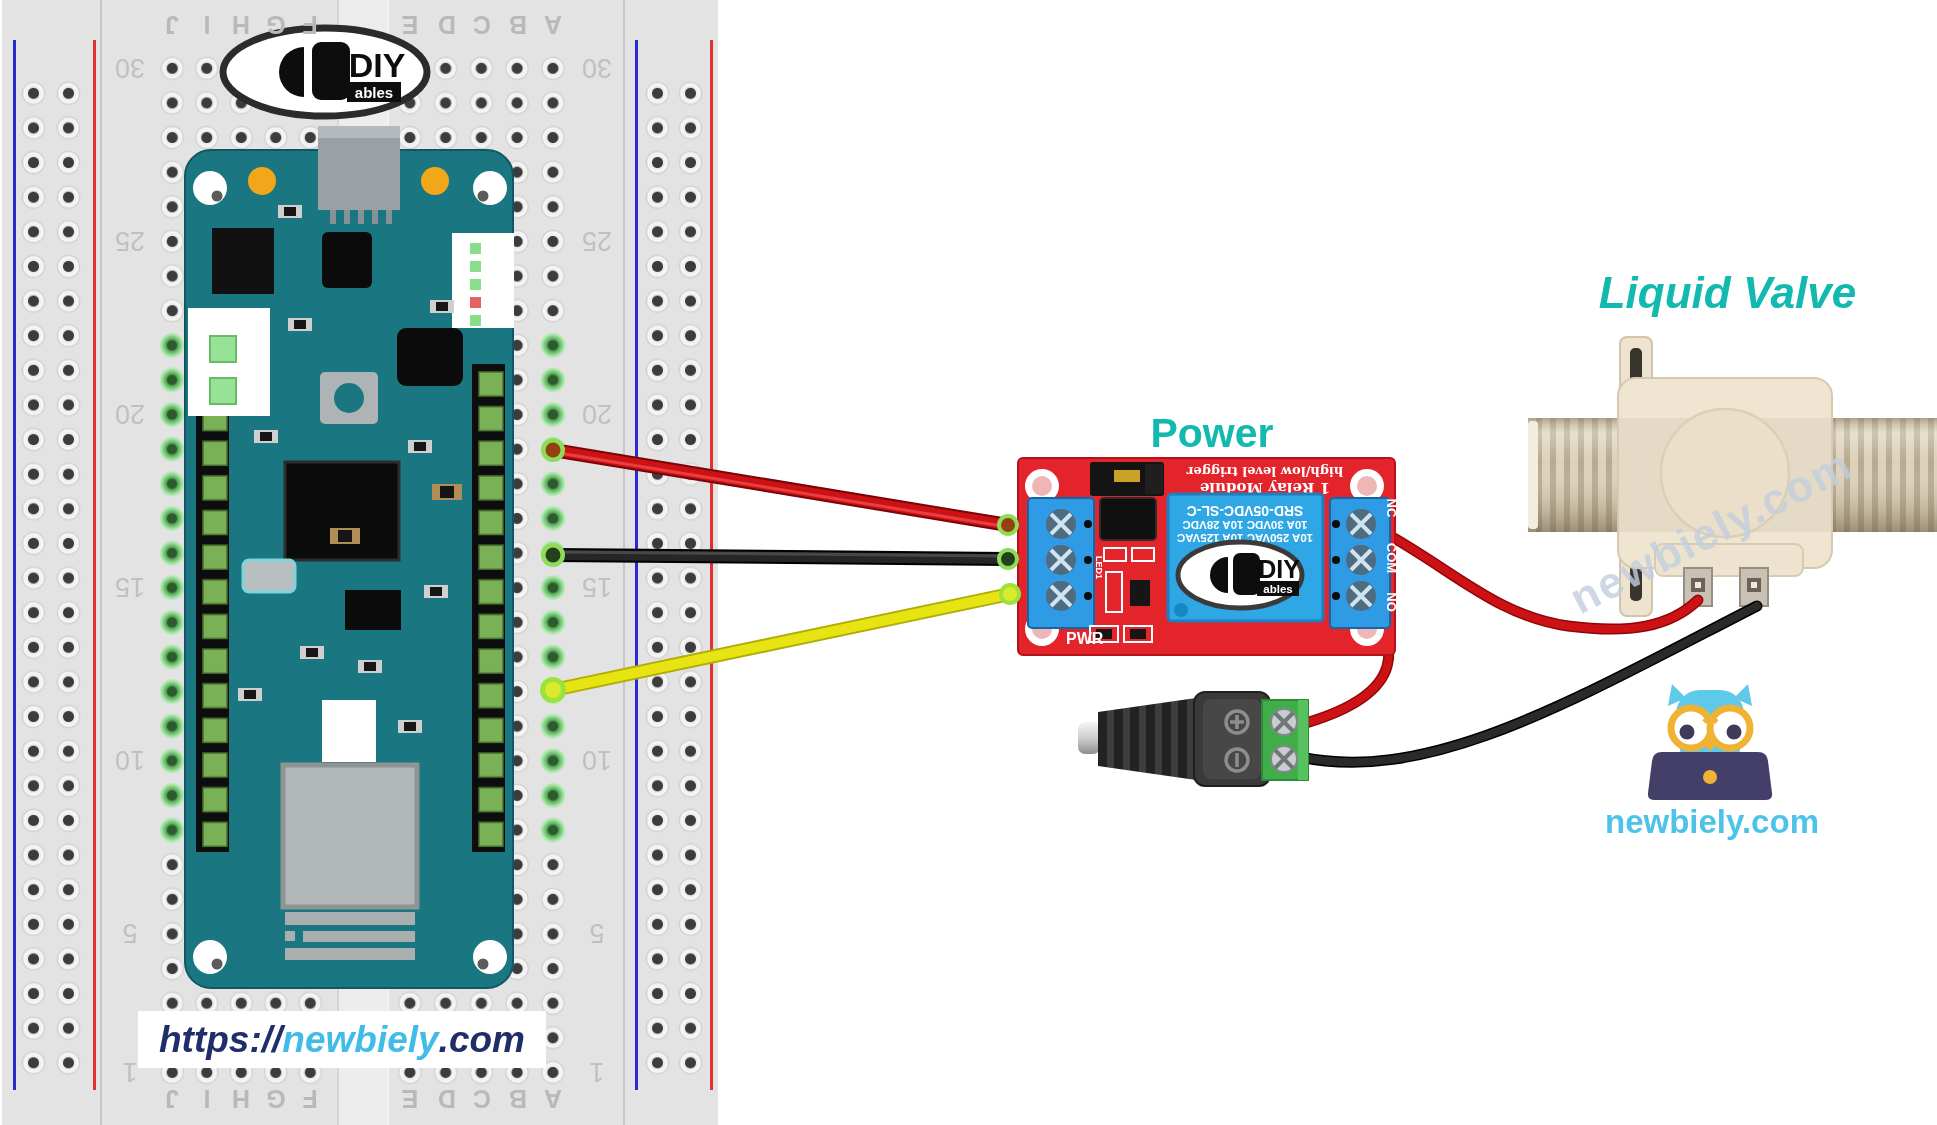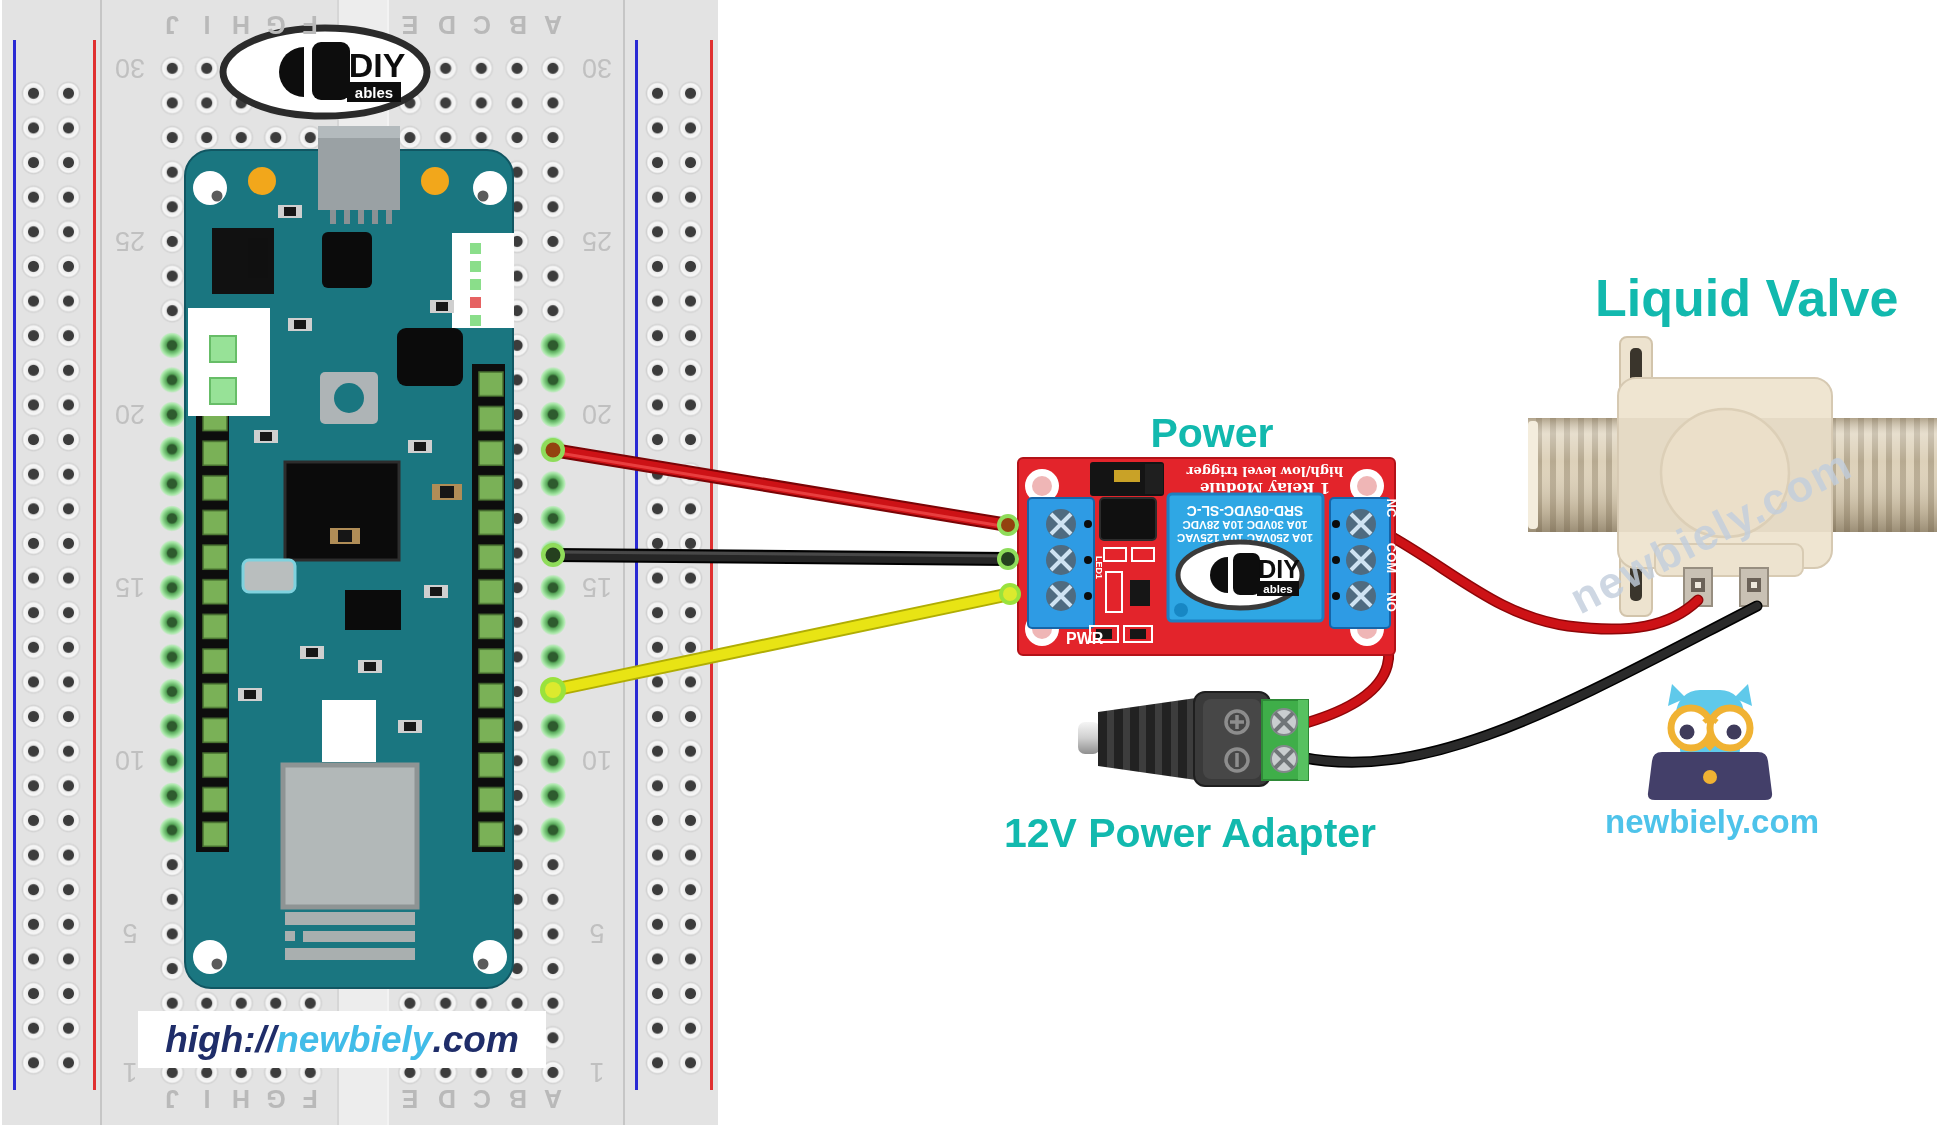--- a/index.html
+++ b/index.html
@@ -391,28 +391,27 @@
       <circle cx="1730" cy="728" r="20" fill="#ffffff" stroke="#f0b233" stroke-width="7"></circle>
       <path d="M1704,722 Q1710,716 1717,722" stroke="#f0b233" stroke-width="5" fill="none"></path>
       <circle cx="1687" cy="732" r="7.5" fill="#3f3b5b"></circle>
       <circle cx="1734" cy="732" r="7.5" fill="#3f3b5b"></circle>
       <polygon points="1710,737 1717,744 1710,751 1703,744" fill="#f0b233"></polygon>
       <path d="M1662,752 L1758,752 Q1767,752 1768,761 L1772,793 Q1773,800 1765,800 L1655,800 Q1647,800 1648,793 L1652,761 Q1653,752 1662,752 Z" fill="#433f69"></path>
       <circle cx="1710" cy="777" r="7" fill="#f0b233"></circle>
     </g>
   </svg>
 
-  <div class="tag" style="left:1595px;top:268px;width:265px;font-size:52px;">Liquid Valve</div>
+  <div class="tag" style="left:1595px;top:268px;width:265px;font-size:44px;font-style:italic;">Liquid Valve</div>
   <div class="tag" style="left:1117px;top:410px;width:190px;font-size:41px;">Power</div>
-  <div class="tag" style="left:995px;top:810px;width:390px;font-size:41px;">12V Power Adapter</div>
 
   <div class="footer-site">newbiely.com</div>
 
   <div class="url-plate">
-    <span class="url-dark">high://</span>
+    <span class="url-dark">https://</span>
       <span class="url-blue">newbiely</span>
       <span class="url-dark">.com</span>
   </div>
 
   <span class="bb-letter" style="left:157px;top:10px;">J</span>
   <span class="bb-letter" style="left:192px;top:10px;">I</span>
   <span class="bb-letter" style="left:226px;top:10px;">H</span>
   <span class="bb-letter" style="left:261px;top:10px;">G</span>
   <span class="bb-letter" style="left:295px;top:10px;">F</span>
   <span class="bb-letter" style="left:395px;top:10px;">E</span>

